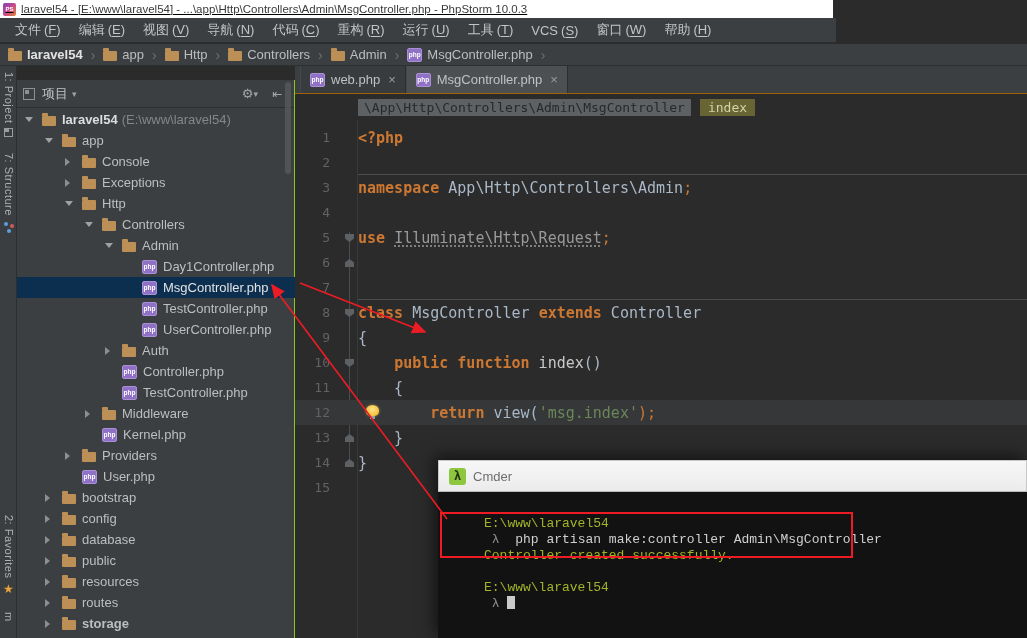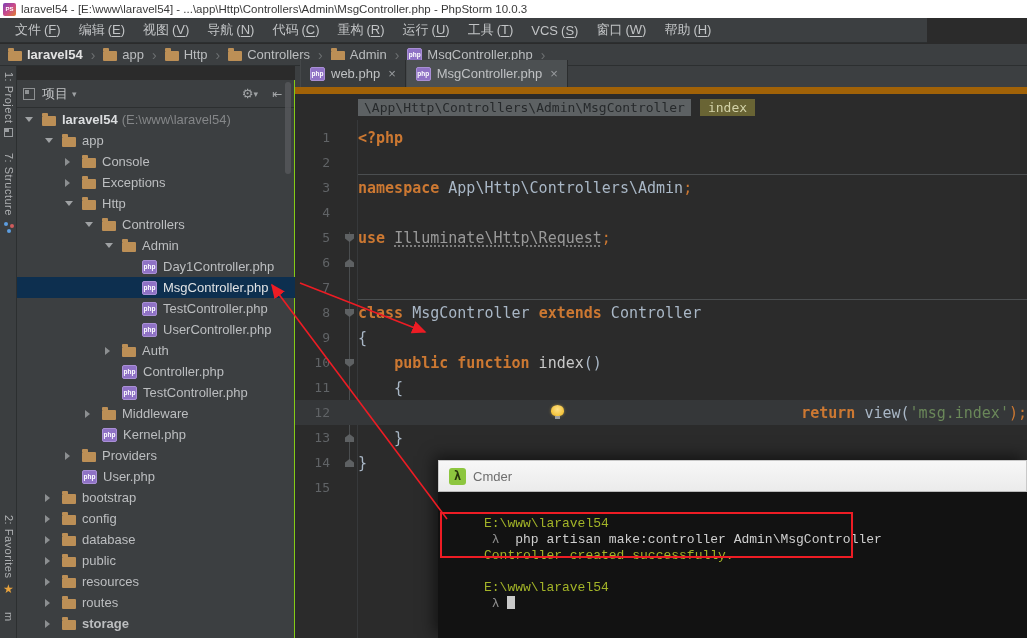--- a/index.html
+++ b/index.html
@@ -1,27 +1,27 @@
 <!DOCTYPE html>
 <html><head>
 <meta charset="utf-8">
 <style>
   * { margin:0; padding:0; box-sizing:border-box; }
   body { font-family:"Liberation Sans", sans-serif; background:#2b2b2b; }
   #app { position:relative; width:1027px; height:638px; overflow:hidden; background:#2b2b2b; }
 
   
-  .titlebar { position:absolute; left:0; top:0; width:1027px; height:18px; background:#ffffff;
-    display:flex; align-items:center; padding-left:3px; }
+  .titlebar { position:absolute; left:0; top:0; width:833px; height:18px; background:#ffffff;
+    display:flex; align-items:center; padding-left:3px;text-decoration:underline; }
   .ps-icon { width:13px; height:13px; border-radius:2px; background:linear-gradient(135deg,#7b3fb5 0%,#c94a8c 50%,#e08031 100%);
     color:#fff; font-size:6px; font-weight:bold; display:flex; align-items:center; justify-content:center; }
   .titlebar .t-text { margin-left:5px; font-size:11.5px; color:#3a3a3a; white-space:nowrap; }
 
   
-  .menubar { position:absolute; left:0; top:18px; width:927px; height:25px; background:#3c3f41;
+  .menubar { position:absolute; left:0; top:18px; width:836px; height:25px; background:#3c3f41;
     border-bottom:1px solid #2c2f30; display:flex; align-items:center; padding-left:6px; }
   .menu-item { color:#c2c4c6; font-size:13px; padding:2px 9px; cursor:default; white-space:nowrap; }
   .menu-item .mn { margin-left:3px; }
   .menu-item u { text-underline-offset:2px; }
 
   
   .crumbbar { position:absolute; left:0; top:44px; width:1027px; height:22px; background:#3c3f41;
     border-bottom:1px solid #2c2f30; display:flex; align-items:center; padding-left:8px; }
   .bc-item { display:inline-flex; align-items:center; color:#bbbdbf; font-size:13px; white-space:nowrap; }
   .bc-item .lbl { margin-left:5px; }
@@ -64,40 +64,40 @@
   .i-php { width:15px; height:14px; background:#8f72c5; border:1px solid #a98fd6; border-radius:2px; color:#fff;
     font-size:6.5px; font-weight:bold; display:inline-flex; align-items:center; justify-content:center; flex:none;
     font-family:"Liberation Sans", sans-serif; }
   .t-lbl { color:#bcbec0; font-size:13px; margin-left:6px; }
   .t-lbl.bold { font-weight:bold; color:#dcdee0; }
   .t-suffix { color:#848688; font-size:13px; margin-left:4px; }
   .tree-scroll { position:absolute; right:3px; top:2px; width:6px; height:92px; background:#585b5d; border-radius:3px; opacity:.75; }
 
   
   .tabbar { position:absolute; left:295px; top:66px; width:732px; height:28px; background:#3c3f41;
-    border-bottom:7px solid #a16207; display:flex; align-items:flex-end; padding-left:5px; }
+    border-bottom:1px solid #a16207; display:flex; align-items:flex-end; padding-left:5px; }
   .tab { height:27px; display:flex; align-items:center; background:#393c3e; border-right:1px solid #2b2d2e;
     border-left:1px solid #45484a; padding:0 9px; cursor:default; }
   .tab.active { background:#4c5052; }
   .tab .tab-lbl { color:#bfc1c3; font-size:13px; margin-left:6px; }
   .tab .close { color:#9a9da0; font-size:13px; margin-left:8px; }
 
   
   .editor-navbar { position:absolute; left:295px; top:94px; width:860px; height:26px; background:#2b2b2b;
     display:flex; align-items:center; padding-left:63px; }
   .chip-path { font-family:"DejaVu Sans Mono", monospace; font-size:13px; background:#5d6163; color:#26292b; padding:1px 6px; }
   .chip-member { font-family:"DejaVu Sans Mono", monospace; font-size:13px; background:#696434; color:#d3d2a8; padding:1px 8px; margin-left:9px; }
 
   
   .code { position:absolute; left:295px; top:120px; width:732px; height:518px; padding-top:5px; background:#2b2b2b; }
   .gutter-vline { position:absolute; left:62px; top:0; bottom:0; width:1px; background:#37393b; }
   .fold-vline { position:absolute; left:54px; top:112px; height:233px; width:1px; background:#4a4d4f; }
   .method-sep { position:absolute; left:63px; right:0; height:1px; background:#4b4e50; }
   .code-row { height:25px; display:flex; align-items:center; position:relative; }
-  .code-row.caret { background:#353739;justify-content:space-between; }
+  .code-row.caret { background:#353739; }
   .ln { width:35px; text-align:right; color:#606366; font-family:"DejaVu Sans Mono", monospace; font-size:13px; flex:none; }
   .fold-slot { width:28px; position:relative; flex:none; height:25px; }
   .fold { position:absolute; left:15px; top:9px; width:9px; height:8px; background:#5e6163; }
   .fold.down { clip-path:polygon(0 0,100% 0,100% 55%,50% 100%,0 55%); }
   .fold.up { clip-path:polygon(50% 0,100% 45%,100% 100%,0 100%,0 45%); }
   .bulb { position:absolute; left:36px; top:5px; width:13px; height:11px; border-radius:50% 50% 40% 40%;
     background:radial-gradient(circle at 50% 40%, #ffe289 0%, #f3c33c 70%); box-shadow:0 0 3px rgba(255,210,80,.5); }
   .bulb::after { content:''; position:absolute; left:4px; bottom:-3px; width:5px; height:3px; background:#9a9da0; }
   .code-text { font-family:"DejaVu Sans Mono", monospace; font-size:15px; white-space:pre; }
   .tk-k { color:#cc7832; font-weight:bold; }

